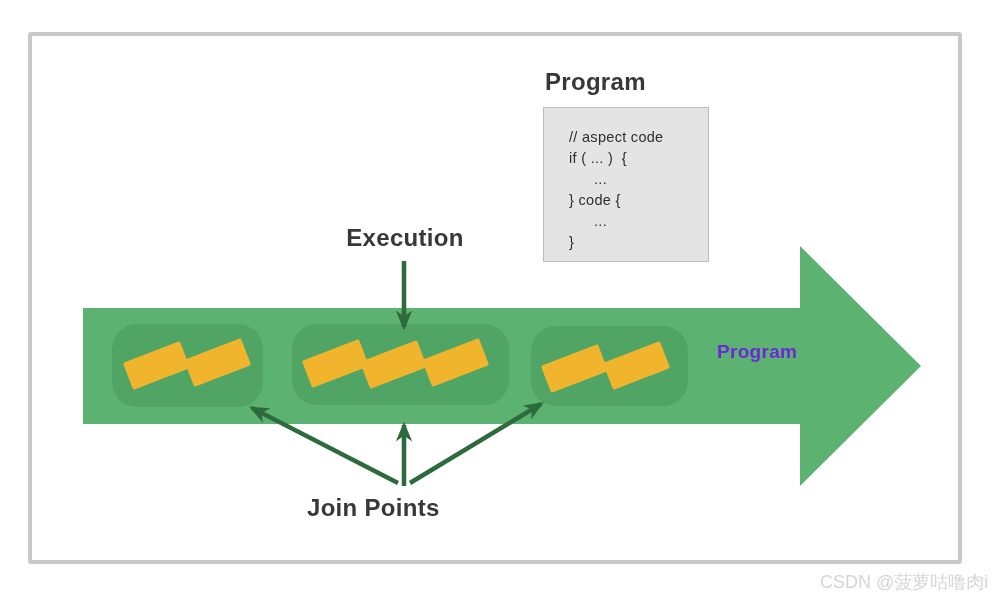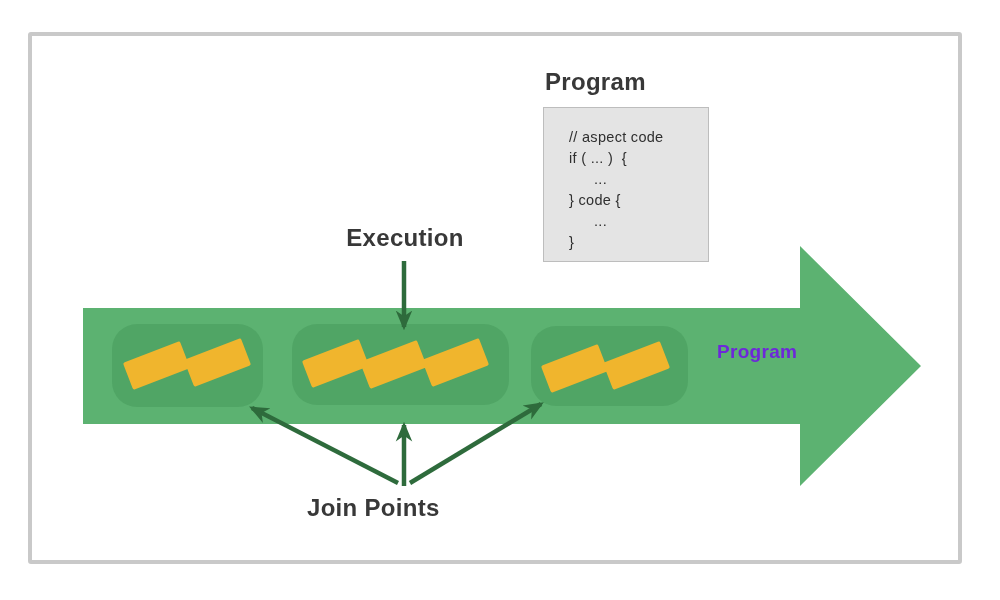--- a/index.html
+++ b/index.html
@@ -189,14 +189,15 @@
       </marker>
     </defs>
     <line x1="404" y1="261" x2="404" y2="327" marker-end="url(#ah)"></line>
     <line x1="398" y1="483" x2="252" y2="408" marker-end="url(#ah)"></line>
     <line x1="404" y1="486" x2="404" y2="425" marker-end="url(#ah)"></line>
     <line x1="410" y1="483" x2="541" y2="404" marker-end="url(#ah)"></line>
   </svg>
 
   <div class="join-label">Join Points</div>
 
+  <div class="watermark">CSDN @菠萝咕噜肉i</div>
 
 </div>
 
 </body></html>

